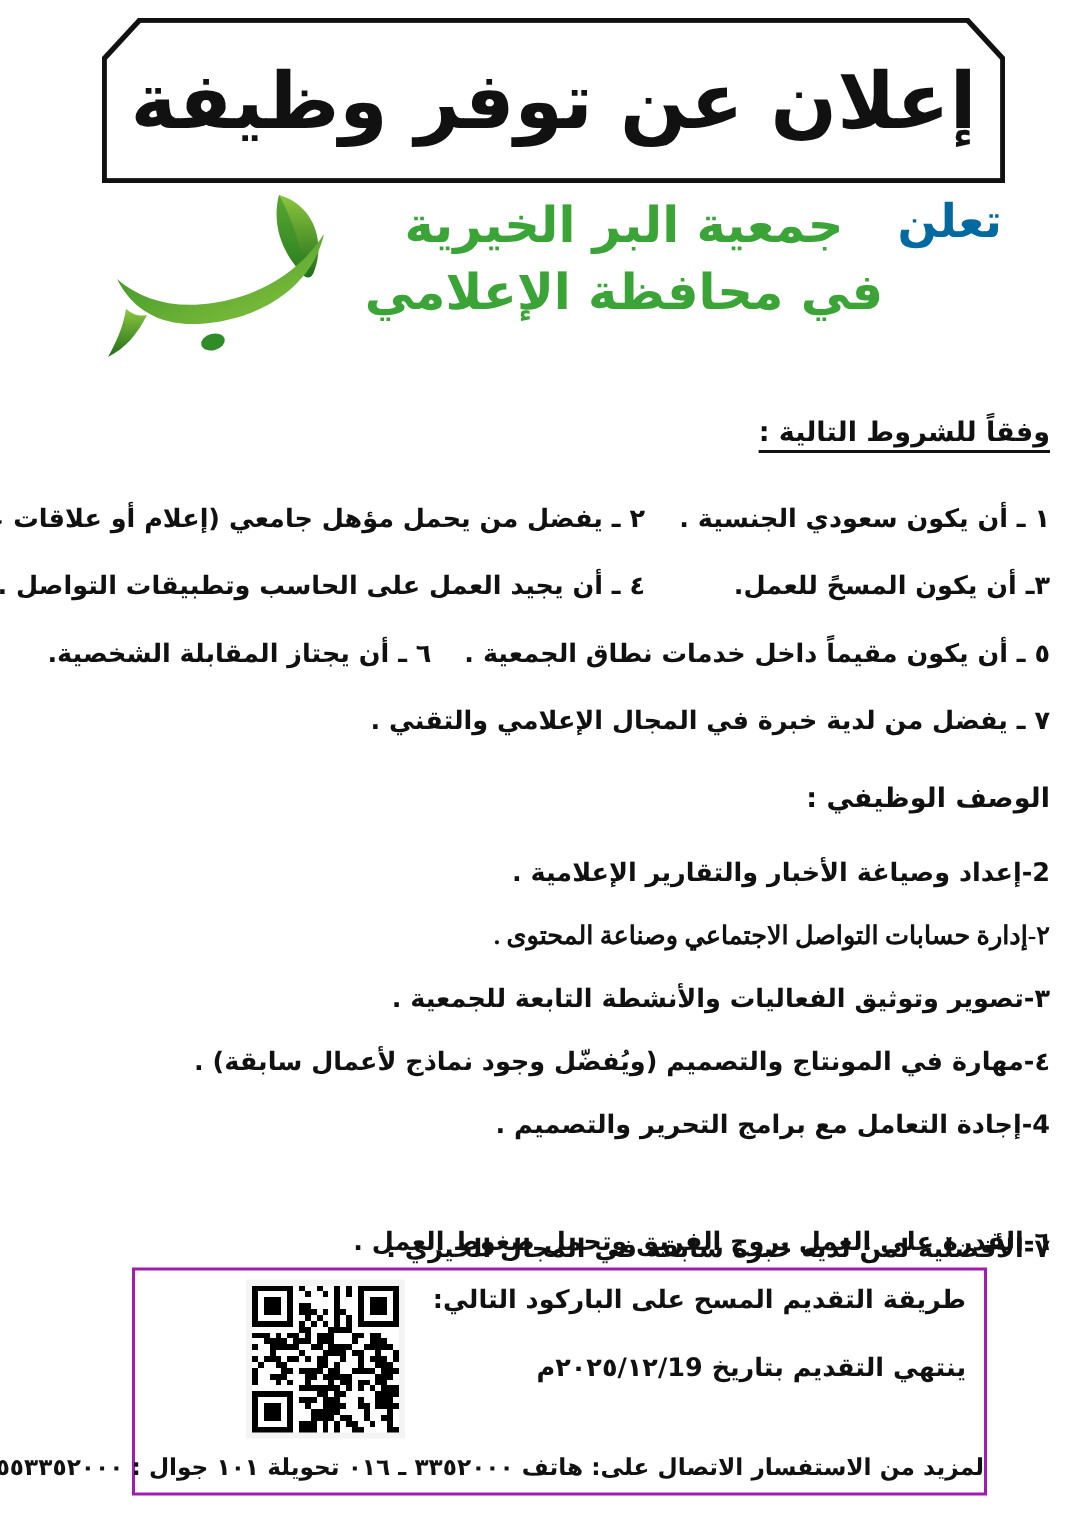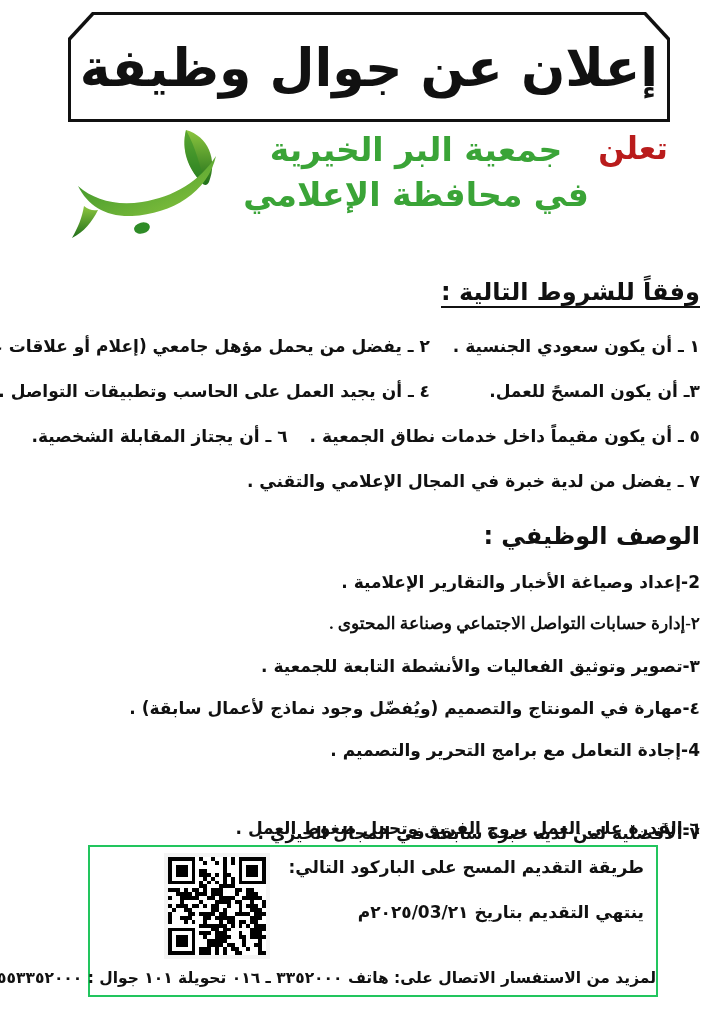--- a/index.html
+++ b/index.html
@@ -17,59 +17,59 @@
   .hdr-box-inner{
     position:absolute;inset:3px;background:#fff;
     clip-path:polygon(23px 0,calc(100% - 23px) 0,100% 25px,100% 100%,0 100%,0 25px);
     display:flex;align-items:center;justify-content:center;
   }
   .hdr-title{
     font-family:"DejaVu Serif","DejaVu Sans",serif;
     font-size:52px;font-weight:700;letter-spacing:1px;white-space:nowrap;
   }
   
-  .announce{position:absolute;top:130px;right:56px;font-size:31px;font-weight:700;color:#b91c1c;}
+  .announce{position:absolute;top:130px;right:56px;font-size:31px;font-weight:700;color:#0369a1;}
   .org-name{
     position:absolute;top:127px;left:228px;width:376px;text-align:center;
     font-size:33px;font-weight:700;line-height:45px;color:#3aa437;white-space:nowrap;
   }
   .logo{position:absolute;left:68px;top:126px;width:160px;height:120px;}
   
   .sec-heading{
-    position:absolute;right:24px;font-size:24px;font-weight:700;white-space:nowrap;
+    position:absolute;right:24px;font-size:18px;font-weight:700;white-space:nowrap;
   }
   .underlined{text-decoration:underline;text-decoration-thickness:2px;text-underline-offset:6px;}
   
   .line{
     position:absolute;font-size:17px;font-weight:700;white-space:nowrap;line-height:24px;
   }
   .pair{display:flex;gap:22px;}
   
   .footer-box{
     position:absolute;left:88px;top:845px;width:570px;height:152px;
-    border:2px solid #22c55e;background:#fff;box-sizing:border-box;
+    border:2px solid #a21caf;background:#fff;box-sizing:border-box;
   }
   .qr-wrap{
     position:absolute;left:74px;top:6px;width:106px;height:106px;background:#f4f4f4;
     display:flex;align-items:center;justify-content:center;
   }
   .qr-wrap svg{width:98px;height:98px;}
   .apply-method{position:absolute;top:10px;right:12px;font-size:17px;font-weight:700;white-space:nowrap;}
   .deadline{position:absolute;top:55px;right:12px;font-size:17px;font-weight:700;white-space:nowrap;}
   .contact{
     position:absolute;bottom:8px;left:0;width:100%;text-align:center;
     font-size:15.5px;font-weight:700;white-space:nowrap;
   }
 </style>
 </head>
 <body>
 
 <div class="hdr-box">
   <div class="hdr-box-inner">
-    <div class="hdr-title">إعلان عن جوال وظيفة</div>
+    <div class="hdr-title">إعلان عن توفر وظيفة</div>
   </div>
 </div>
 
 <div class="announce">تعلن</div>
 <div class="org-name">
   <div>جمعية البر الخيرية</div>
   <div>في محافظة الإعلامي</div>
 </div>
 
 <div class="logo">
@@ -447,15 +447,15 @@
         <rect x="10" y="24" width="1" height="1" fill="#000"></rect>
         <rect x="12" y="24" width="1" height="1" fill="#000"></rect>
         <rect x="14" y="24" width="1" height="1" fill="#000"></rect>
         <rect x="17" y="24" width="1" height="1" fill="#000"></rect>
         <rect x="18" y="24" width="1" height="1" fill="#000"></rect>
         <rect x="23" y="24" width="1" height="1" fill="#000"></rect>
         <rect x="24" y="24" width="1" height="1" fill="#000"></rect>
       </svg>
   </div>
   <div class="apply-method">طريقة التقديم المسح على الباركود التالي:</div>
-  <div class="deadline">ينتهي التقديم بتاريخ ٢٠٢٥/03/٢١م</div>
+  <div class="deadline">ينتهي التقديم بتاريخ ٢٠٢٥/١٢/19م</div>
   <div class="contact">لمزيد من الاستفسار الاتصال على: هاتف ٣٣٥٢٠٠٠ ـ ٠١٦ تحويلة ١٠١ جوال : ٠٥٥٣٣٥٢٠٠٠ .</div>
 </div>
 
 </body></html>

